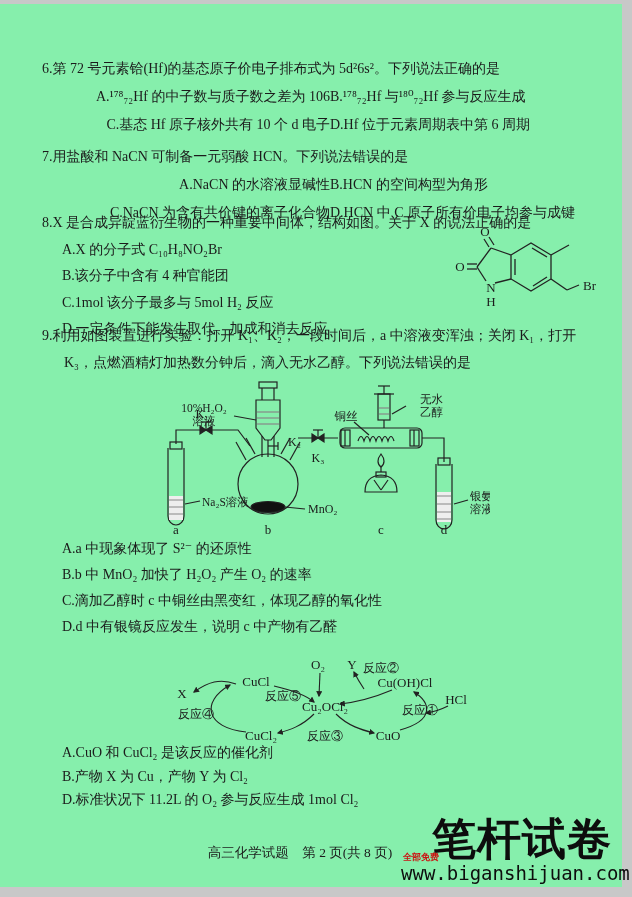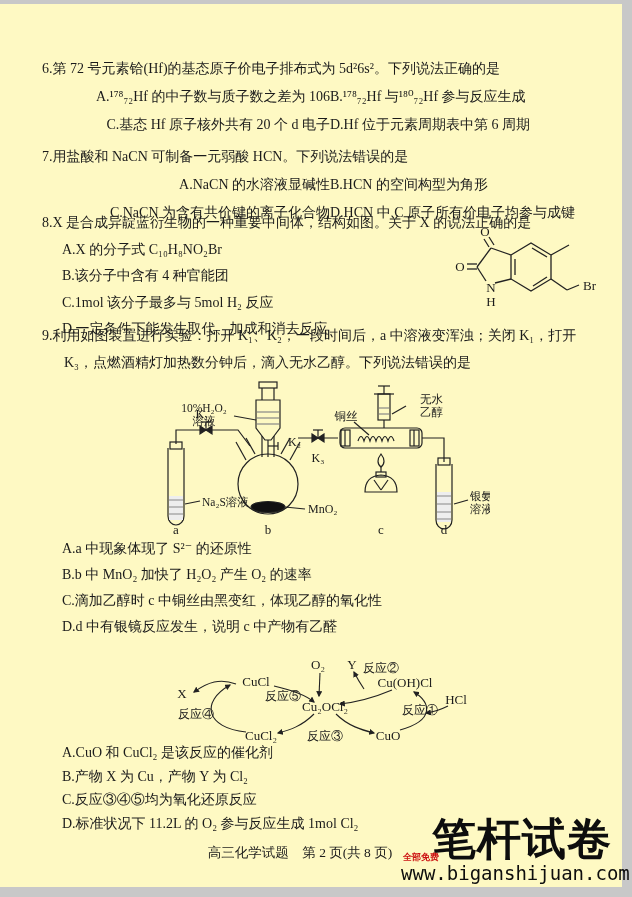--- a/index.html
+++ b/index.html
@@ -4,21 +4,21 @@
 <style>
   * { margin:0; padding:0; box-sizing:border-box; }
   html,body { width:632px; height:897px; }
   body {
     background:#c8c8c8;
     font-family:"Liberation Serif","DejaVu Serif",serif;
     color:#1b1b1b;
     position:relative;
     overflow:hidden;
   }
-  .sheet { position:absolute; top:4px; left:0; width:622px; height:883px; background:#fef9c3; }
+  .sheet { position:absolute; top:4px; left:0; width:622px; height:883px; background:#86efac; }
   .q { position:absolute; font-size:14px; }
   .row { display:flex; padding-left:20px; }
   .colL { width:268px; flex:none;text-align:right; }
   .opt { padding-left:20px; }
   .hang { padding-left:22px; text-indent:-22px; }
   .hang10 { padding-left:26px; text-indent:-26px; }
   .diagram { position:absolute; }
   svg { display:block; }
   svg text { font-family:"Liberation Serif","DejaVu Serif",serif; fill:#1b1b1b; }
   .footer {
@@ -48,21 +48,21 @@
 
 <div class="sheet">
 
   <section class="q" style="top:51px;left:42px;width:552px;line-height:28px">
     <div class="stem">6.第 72 号元素铪(Hf)的基态原子价电子排布式为 5d²6s²。下列说法正确的是</div>
     <div class="row">
       <span class="colL">A.¹⁷⁸₇₂Hf 的中子数与质子数之差为 106</span>
       <span>B.¹⁷⁸₇₂Hf 与¹⁸⁰₇₂Hf 参与反应生成</span>
     </div>
     <div class="row">
-      <span class="colL">C.基态 Hf 原子核外共有 20 个 d 电子</span>
+      <span class="colL">C.基态 Hf 原子核外共有 10 个 d 电子</span>
       <span>D.Hf 位于元素周期表中第 6 周期</span>
     </div>
   </section>
 
   <section class="q" style="top:139px;left:42px;width:552px;line-height:28px">
     <div class="stem">7.用盐酸和 NaCN 可制备一元弱酸 HCN。下列说法错误的是</div>
     <div class="row">
       <span class="colL">A.NaCN 的水溶液显碱性</span>
       <span>B.HCN 的空间构型为角形</span>
     </div>
@@ -258,21 +258,20 @@
       <text x="213" y="16" font-size="12" text-anchor="middle">反应②</text>
       <text x="157" y="84" font-size="12" text-anchor="middle">反应③</text>
       <text x="28" y="62" font-size="12" text-anchor="middle">反应④</text>
       <text x="115" y="44" font-size="12" text-anchor="middle">反应⑤</text>
     </svg>
   </div>
 
   <section class="q" style="top:737px;left:62px;width:520px;line-height:23.5px">
     <div>A.CuO 和 CuCl₂ 是该反应的催化剂</div>
     <div>B.产物 X 为 Cu，产物 Y 为 Cl₂</div>
-    <div>C.反应③④⑤均为氧化还原反应</div>
     <div>D.标准状况下 11.2L 的 O₂ 参与反应生成 1mol Cl₂</div>
   </section>
 
   <div class="footer">高三化学试题　第 2 页(共 8 页)</div>
 
   <div class="wm-title">笔杆试卷</div>
   <div class="wm-badge">全部免费</div>
   <div class="wm-url">www.biganshijuan.com</div>
 
 </div>

